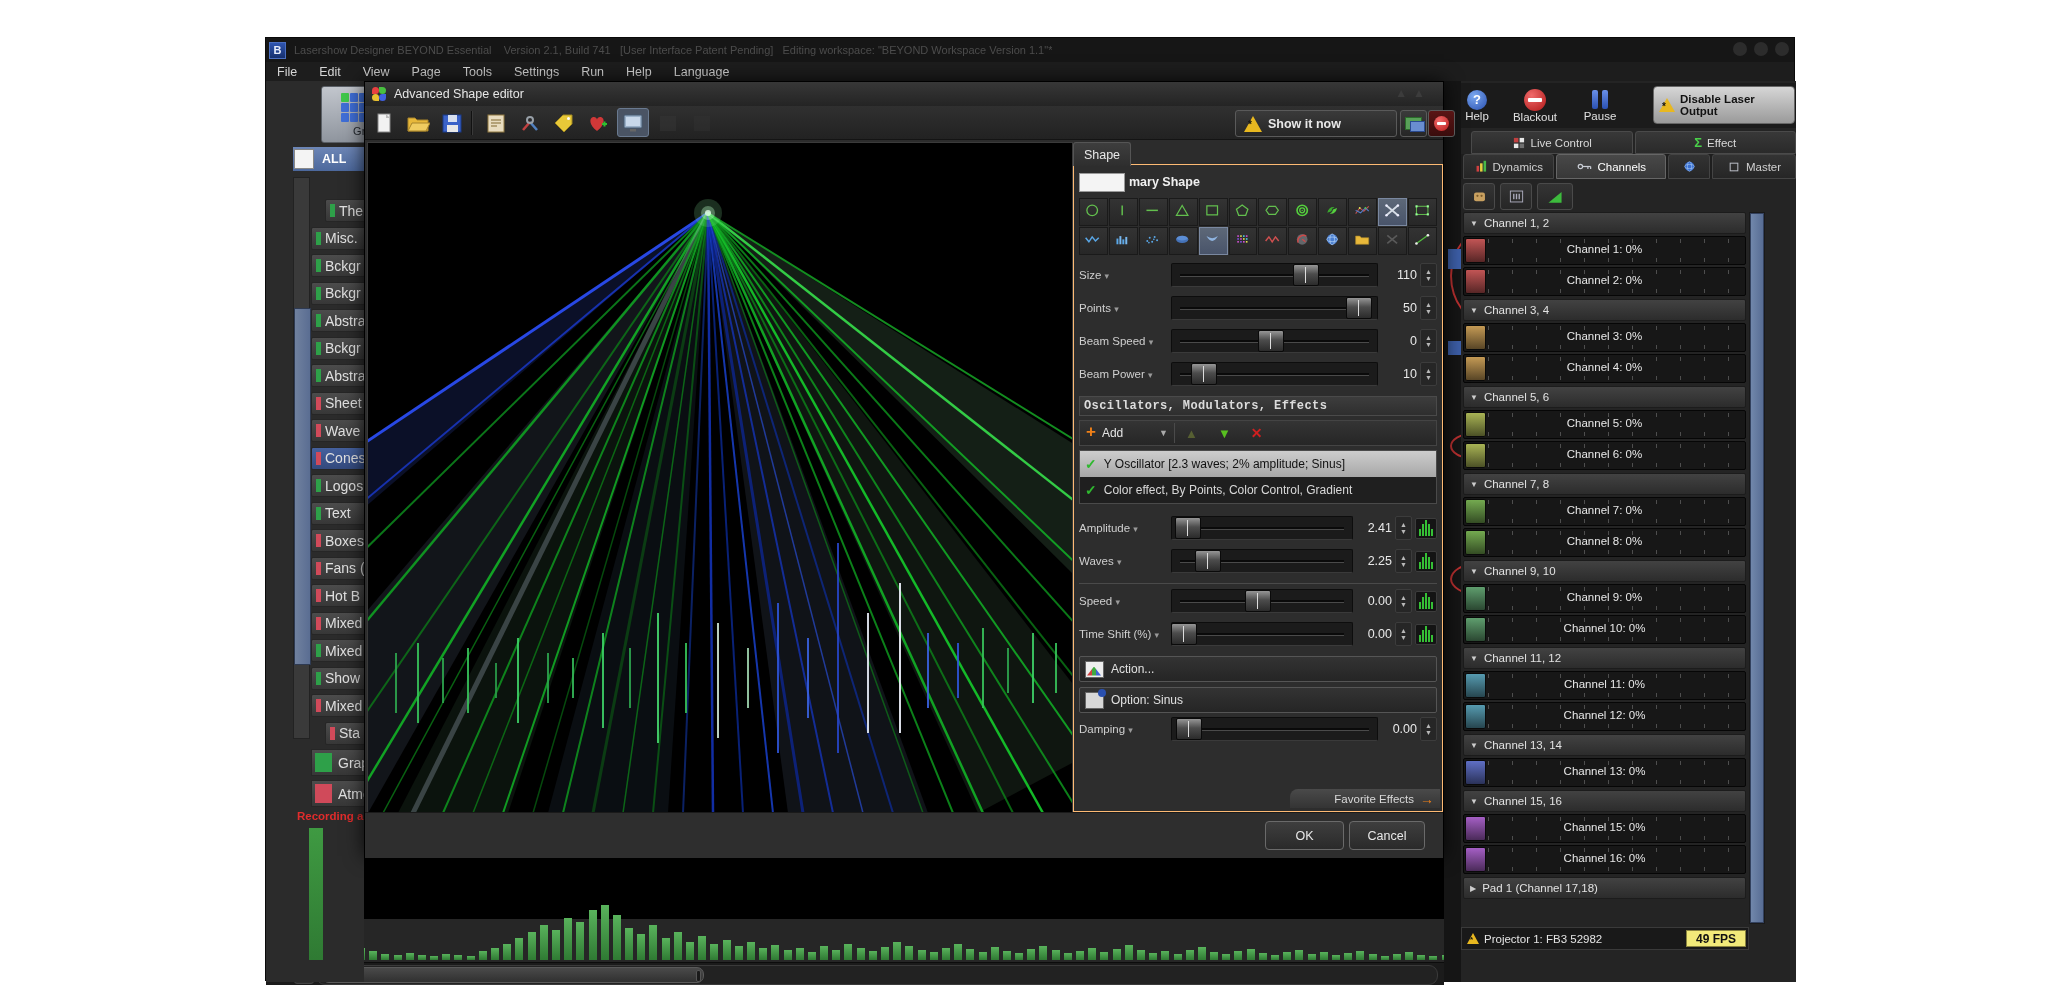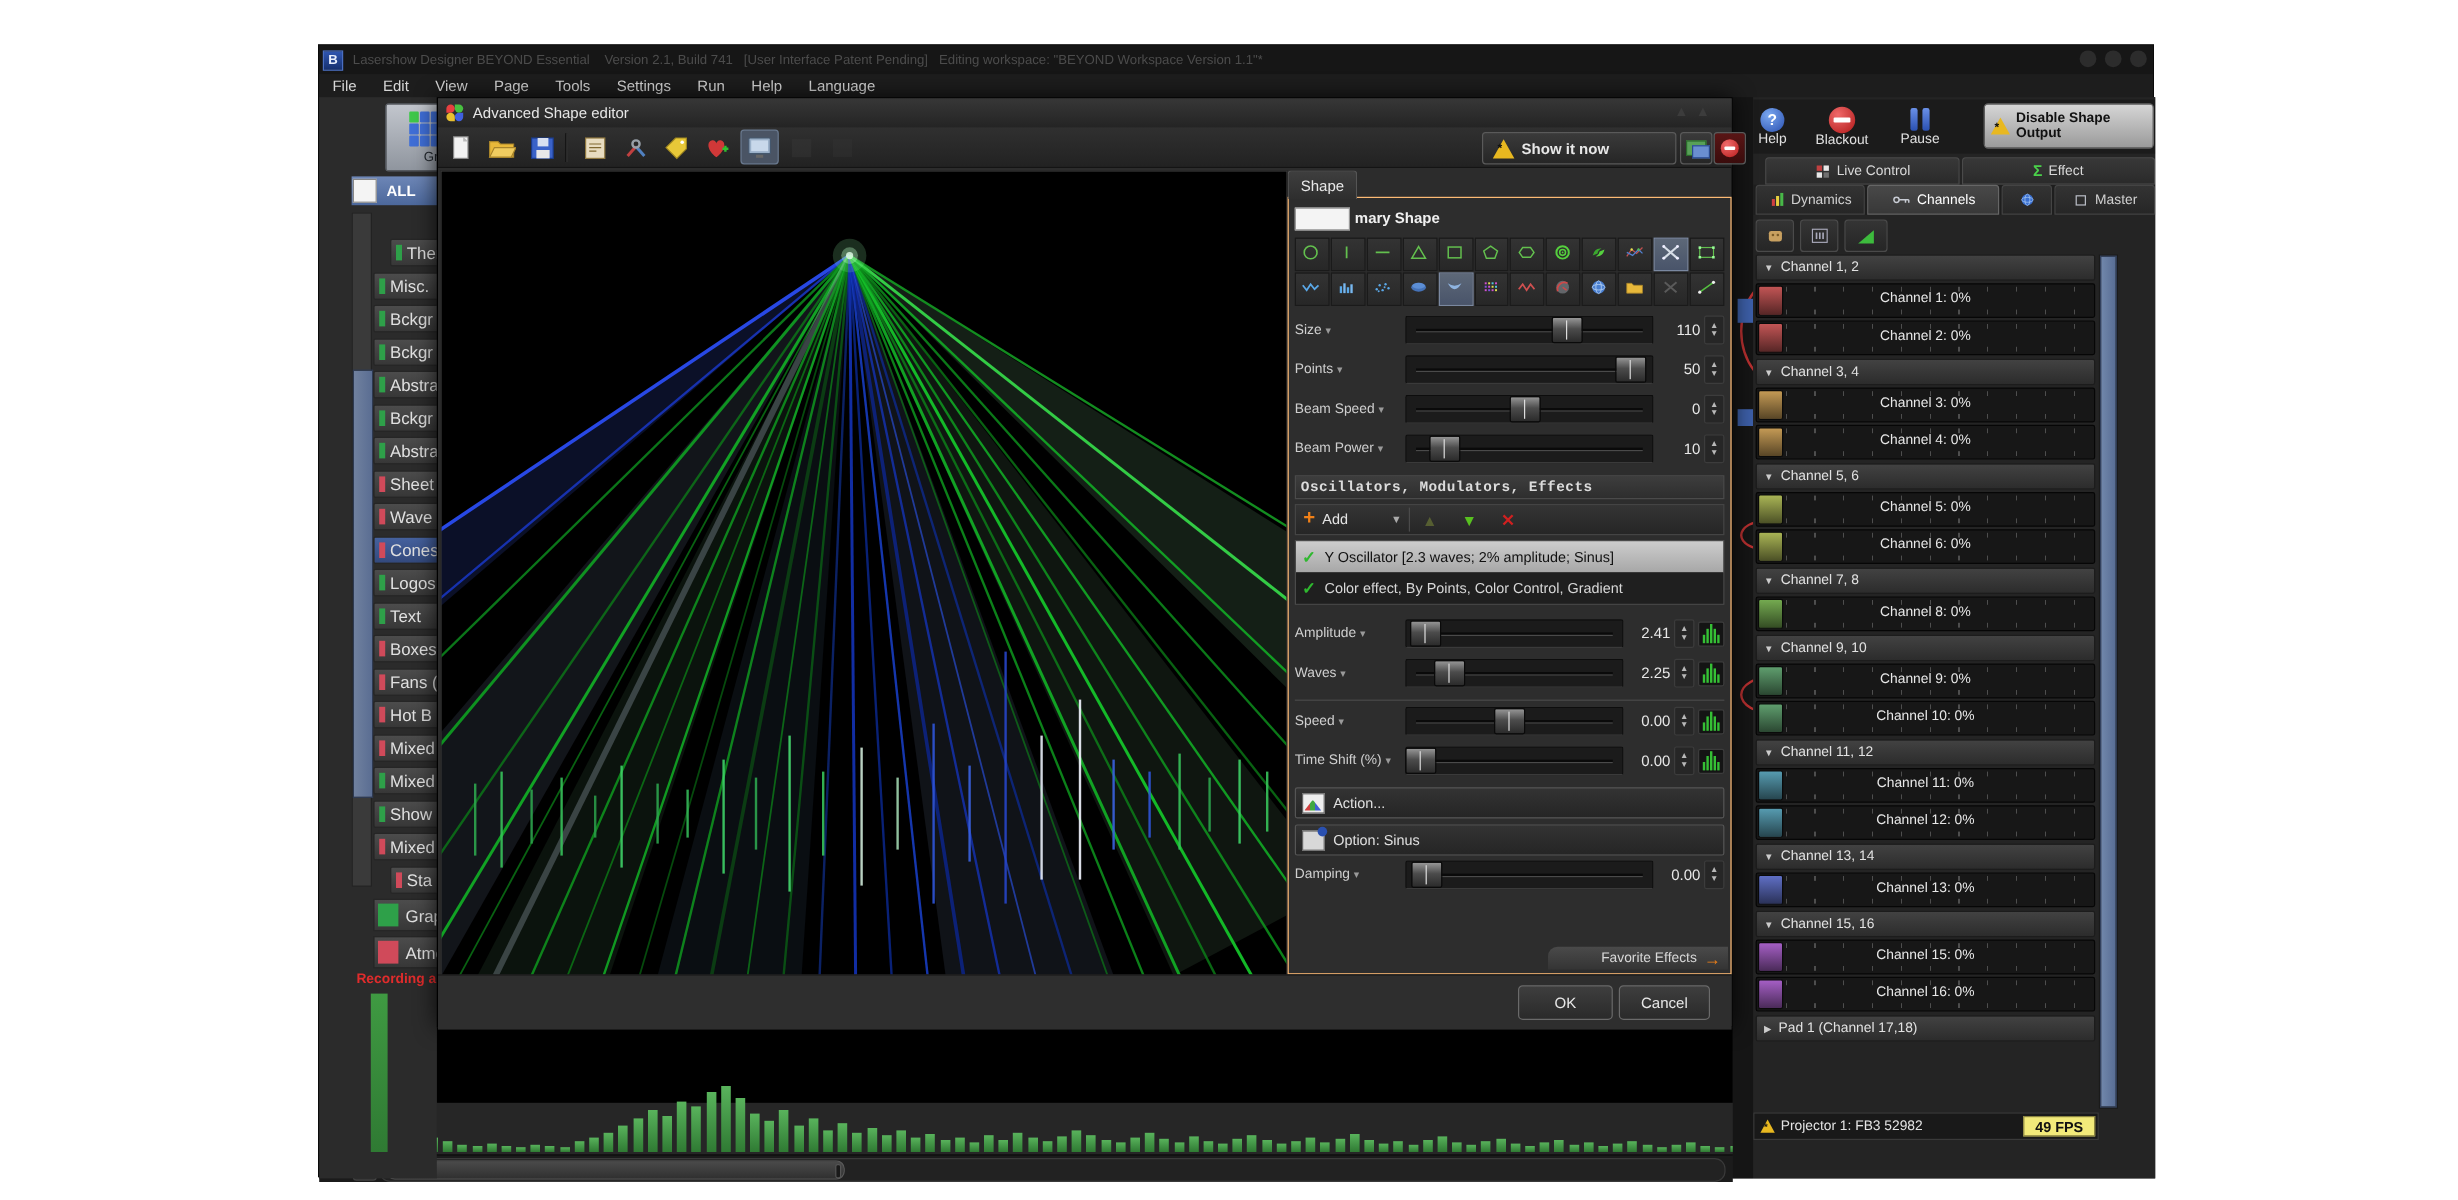--- a/index.html
+++ b/index.html
@@ -981,21 +981,21 @@
                 <i></i>
                 <i></i>
               </div>
             <span>Pause</span>
           </div>
         </div>
         <div class="disable-btn">
           <div class="warn-tri sm">
               <b>*</b>
             </div>
-          <span>Disable Shape Output</span>
+          <span>Disable Laser Output</span>
         </div>
 
         <div class="rp-tabs1">
           <div class="rtab">
             <svg width="14" height="14" viewBox="0 0 22 22">
                 <rect x="3" y="3" width="7" height="7" fill="#c04040"></rect>
                 <rect x="12" y="3" width="7" height="7" fill="#e8e8e8"></rect>
                 <rect x="3" y="12" width="7" height="7" fill="#e8e8e8"></rect>
                 <rect x="12" y="12" width="7" height="7" fill="#707070"></rect>
               </svg>
@@ -1112,20 +1112,25 @@
               </div>
             </div>
             <div class="ch-group">
               <div class="ch-ghead">
                 <span class="tri">▼</span>
                 <span>Channel 7, 8</span>
               </div>
               <div class="ch-row">
                 <div class="ch-track"></div>
                 <div class="ch-handle" style="background: linear-gradient(rgb(116, 170, 80), rgba(0, 0, 0, 0.55)), rgb(116, 170, 80);"></div>
+                <div class="ch-lbl">Channel 7: 0%</div>
+              </div>
+              <div class="ch-row">
+                <div class="ch-track"></div>
+                <div class="ch-handle" style="background: linear-gradient(rgb(116, 170, 80), rgba(0, 0, 0, 0.55)), rgb(116, 170, 80);"></div>
                 <div class="ch-lbl">Channel 8: 0%</div>
               </div>
             </div>
             <div class="ch-group">
               <div class="ch-ghead">
                 <span class="tri">▼</span>
                 <span>Channel 9, 10</span>
               </div>
               <div class="ch-row">
                 <div class="ch-track"></div>

